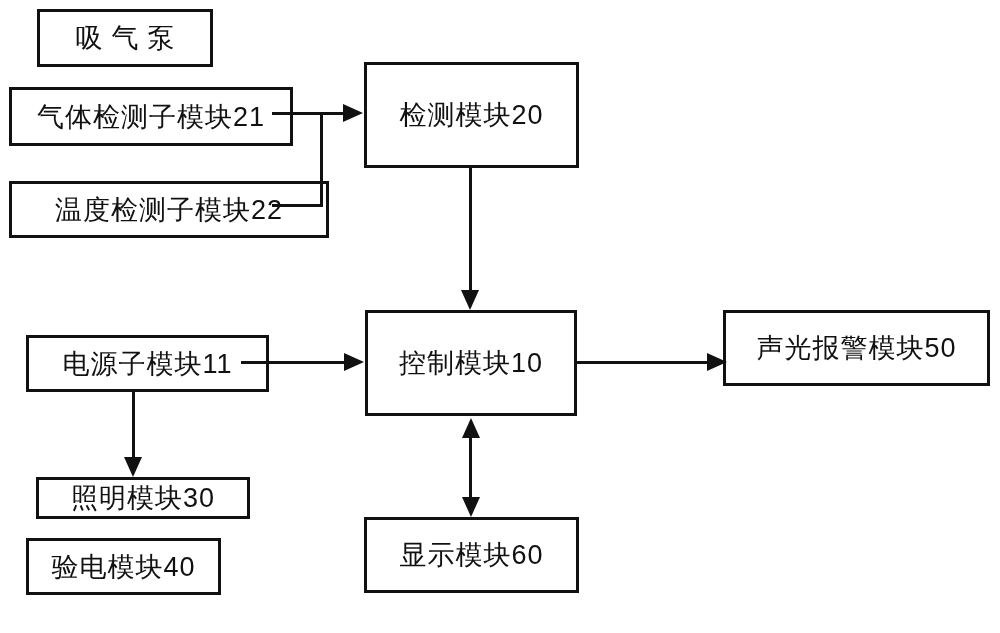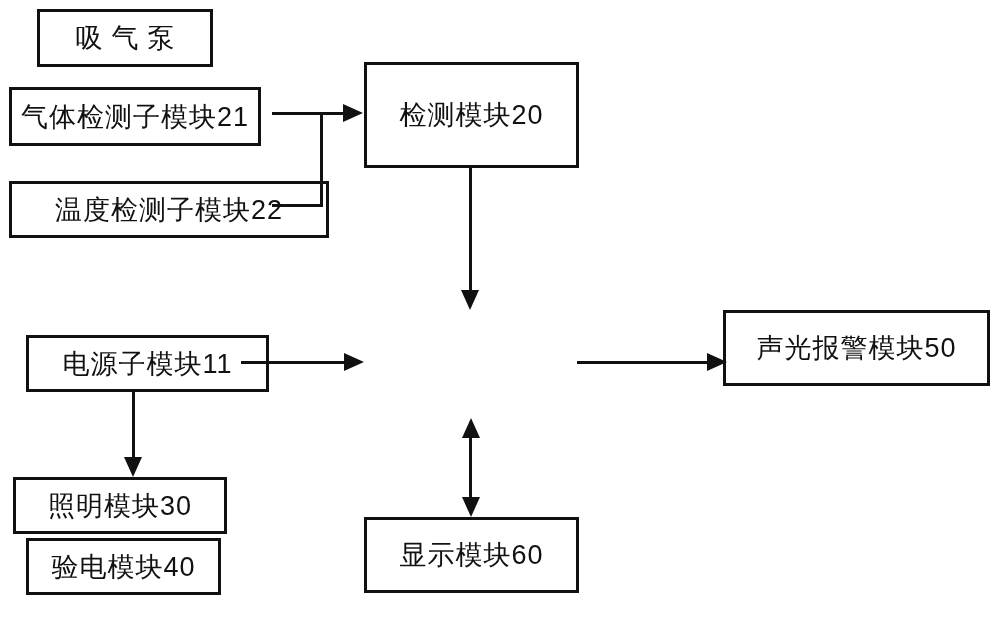--- a/index.html
+++ b/index.html
@@ -67,42 +67,45 @@
 </style>
 </head>
 <body>
 
 <div class="canvas">
 
   <div class="node wide-spacing" style="left:37px;top:9px;width:176px;height:58px">
     <span>吸气泵</span>
   </div>
 
-  <div class="node" style="left:9px;top:87px;width:252px;height:59px">
+  <div class="node" style="left:9px;top:87px;width:284px;height:59px">
     <span>气体检测子模块21</span>
   </div>
 
   <div class="node" style="left:9px;top:181px;width:320px;height:57px">
     <span>温度检测子模块22</span>
   </div>
 
   <div class="node" style="left:364px;top:62px;width:215px;height:106px">
     <span>检测模块20</span>
   </div>
 
+  <div class="node" style="left:365px;top:310px;width:212px;height:106px">
+    <span>控制模块10</span>
+  </div>
 
   <div class="node" style="left:723px;top:310px;width:267px;height:76px">
     <span>声光报警模块50</span>
   </div>
 
   <div class="node" style="left:26px;top:335px;width:243px;height:57px">
     <span>电源子模块11</span>
   </div>
 
-  <div class="node" style="left:13px;top:477px;width:214px;height:57px">
+  <div class="node" style="left:36px;top:477px;width:214px;height:42px">
     <span>照明模块30</span>
   </div>
 
   <div class="node" style="left:26px;top:538px;width:195px;height:57px">
     <span>验电模块40</span>
   </div>
 
   <div class="node" style="left:364px;top:517px;width:215px;height:76px">
     <span>显示模块60</span>
   </div>

